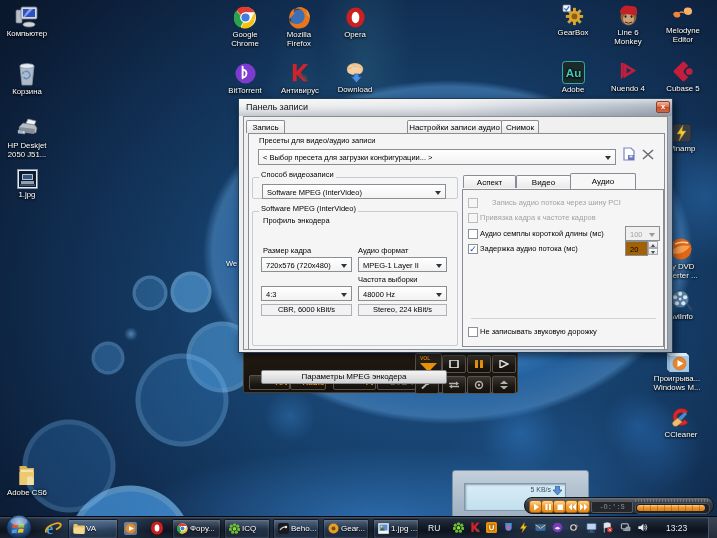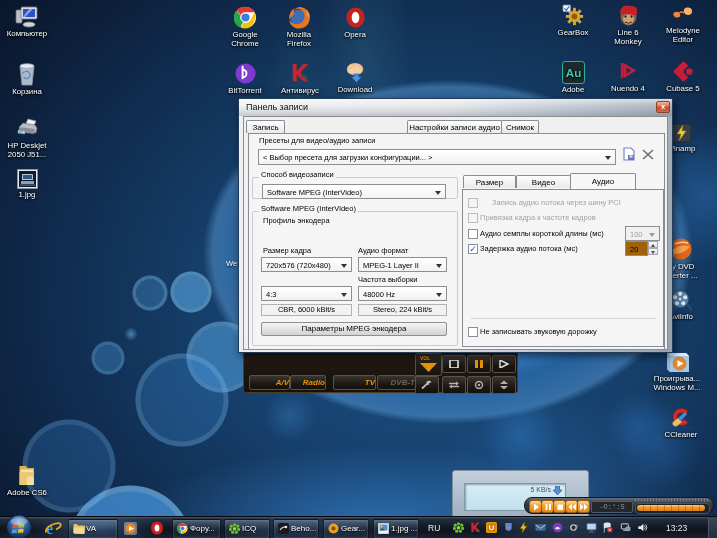--- a/index.html
+++ b/index.html
@@ -51,21 +51,21 @@
 .combo .tx{position:absolute;left:4px;top:50%;transform:translateY(-50%);white-space:nowrap;}
 .combo .ar{position:absolute;right:4px;top:50%;margin-top:-1px;width:0;height:0;
  border-left:3px solid transparent;border-right:3px solid transparent;border-top:4px solid #333;}
 .statf{position:absolute;background:#f2f2f2;border:1px solid #aeb2b8;font-size:7.5px;color:#000;text-align:center;}
 .gbx{position:absolute;border:1px solid #c6ccd2;border-radius:2px;}
 .cb{position:absolute;width:8px;height:8px;background:#fff;border:1px solid #8a9097;}
 .cb.dis{border-color:#bcbcbc;background:#f5f5f5;}
 .cbl{position:absolute;font-size:7.5px;white-space:nowrap;}
 .gray{color:#a2a2a2;}
 .btn{position:absolute;background:linear-gradient(#f4f4f4,#e0e0e0 60%,#d2d2d2);border:1px solid #8a8f94;border-radius:2px;
- font-size:8px;color:#000;text-align:center;}
+ font-size:8px;color:#000;text-align:center;margin-top:48px;}
 
 .tvb{position:absolute;width:22px;height:16px;background:linear-gradient(#3a362f,#1c1915 60%,#14110d);border:1px solid #58524a;border-radius:2px;}
 .tvb svg{position:absolute;left:50%;top:50%;transform:translate(-50%,-50%);}
 .tvt{position:absolute;height:13px;background:linear-gradient(#3a362f,#1c1915 60%,#14110d);border:1px solid #58524a;border-radius:2px;
  color:#e8920a;font-size:8px;font-weight:bold;text-align:right;line-height:13px;font-style:italic;}
 .pbtn{position:absolute;top:2px;width:11px;height:11px;border-radius:3px;border:1px solid #9a5c10;
  background:linear-gradient(#fcd9a0,#f09f35 45%,#e8891a);}
 .pbtn svg{position:absolute;left:50%;top:50%;transform:translate(-50%,-50%);}
 
 #taskbar{position:absolute;z-index:20;left:0;top:516px;width:717px;height:22px;
@@ -443,21 +443,21 @@
           <span class="ar"></span>
         </div>
       <div class="combo" style="left:109px;top:152px;width:87px;height:13px;">
           <span class="tx">48000 Hz</span>
           <span class="ar"></span>
         </div>
       <div class="statf" style="left:12px;top:170px;width:89px;height:10px;line-height:10px;">CBR, 6000 kBit/s</div>
       <div class="statf" style="left:109px;top:170px;width:87px;height:10px;line-height:10px;">Stereo, 224 kBit/s</div>
       <div class="btn" style="left:12px;top:188px;width:184px;height:12px;line-height:12px;">Параметры MPEG энкодера</div>
 
-      <div class="tab" style="left:214px;top:41px;width:51px;">Размер</div>
+      <div class="tab" style="left:214px;top:41px;width:51px;">Аспект</div>
       <div class="tab" style="left:267px;top:41px;width:53px;">Видео</div>
       <div class="tab act" style="left:321px;top:39px;width:64px;">Аудио</div>
       <div class="gbx" style="left:213px;top:55px;width:200px;height:156px;border-color:#898c95;border-radius:0;"></div>
       <div class="cb dis" style="left:219px;top:64px;"></div>
         <div class="cbl gray" style="left:231px;top:64px;padding-left:12px;">Запись аудио потока через шину PCI</div>
       <div class="cb dis" style="left:219px;top:79px;"></div>
         <div class="cbl gray" style="left:231px;top:79px;">Привязка кадра к частоте кадров</div>
       <div class="cb" style="left:219px;top:95px;"></div>
         <div class="cbl" style="left:231px;top:95px;">Аудио семплы короткой длины (мс)</div>
       <div class="combo" style="left:376px;top:92px;width:33px;height:13px;background:#f0f0f0;">

